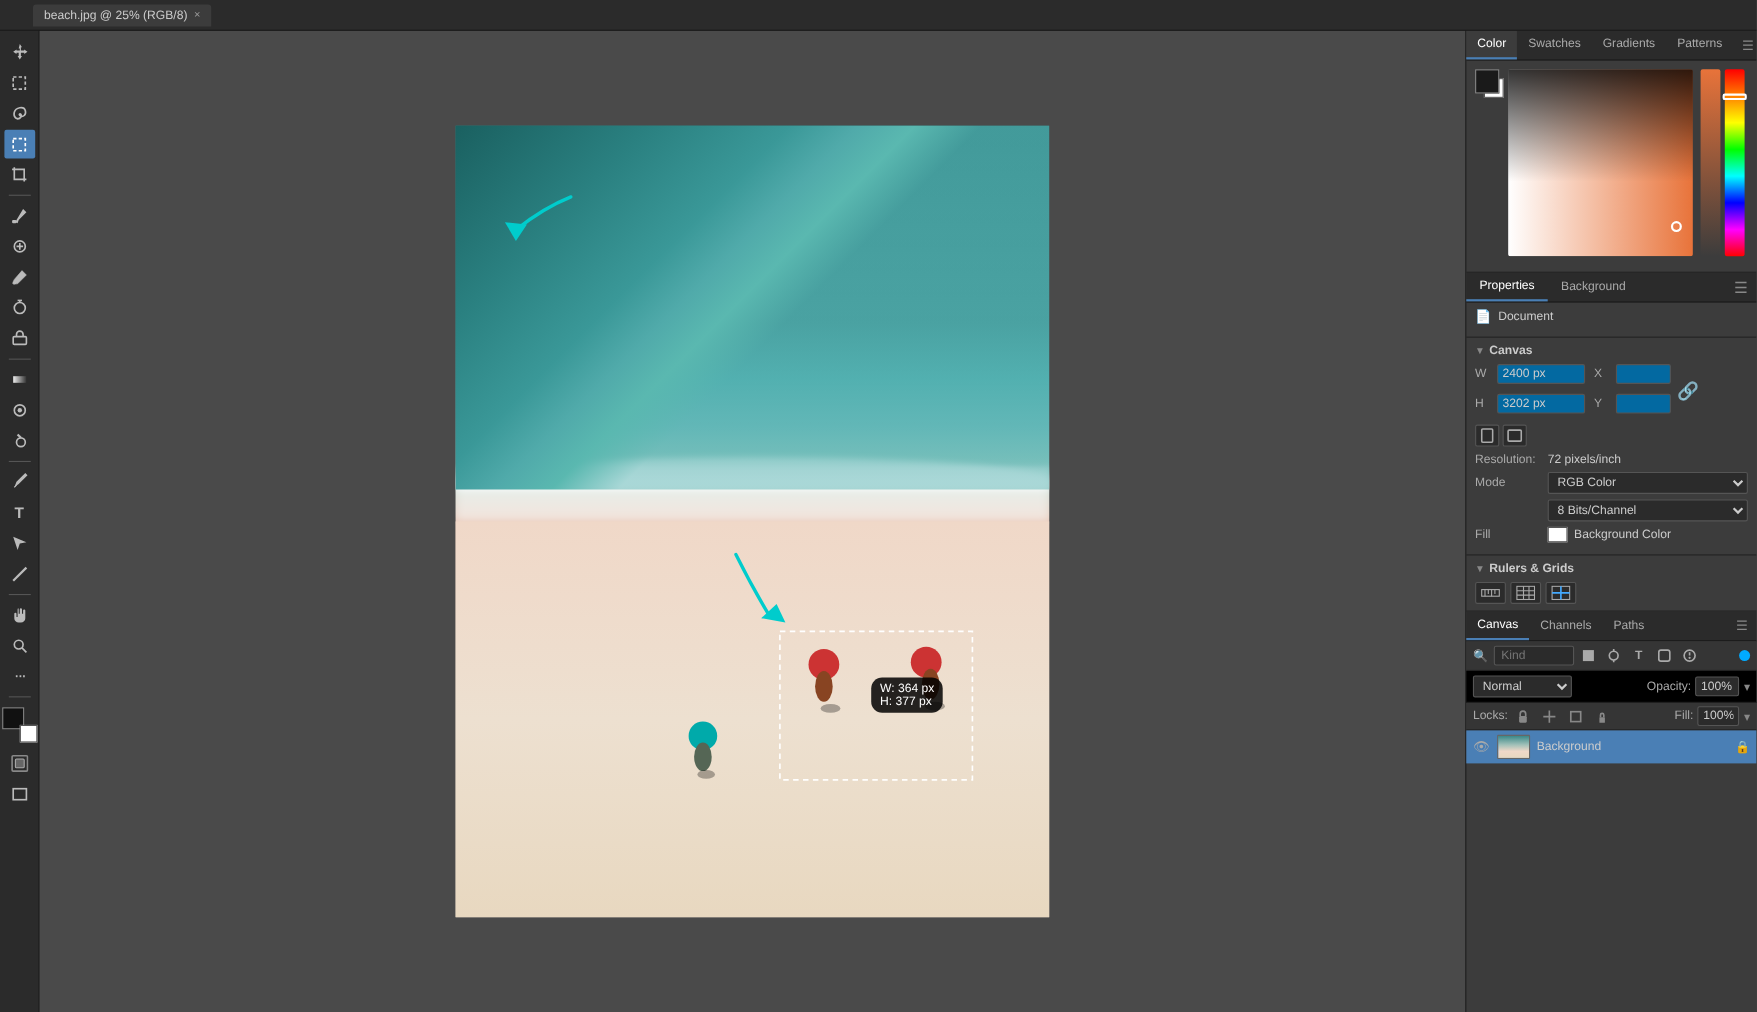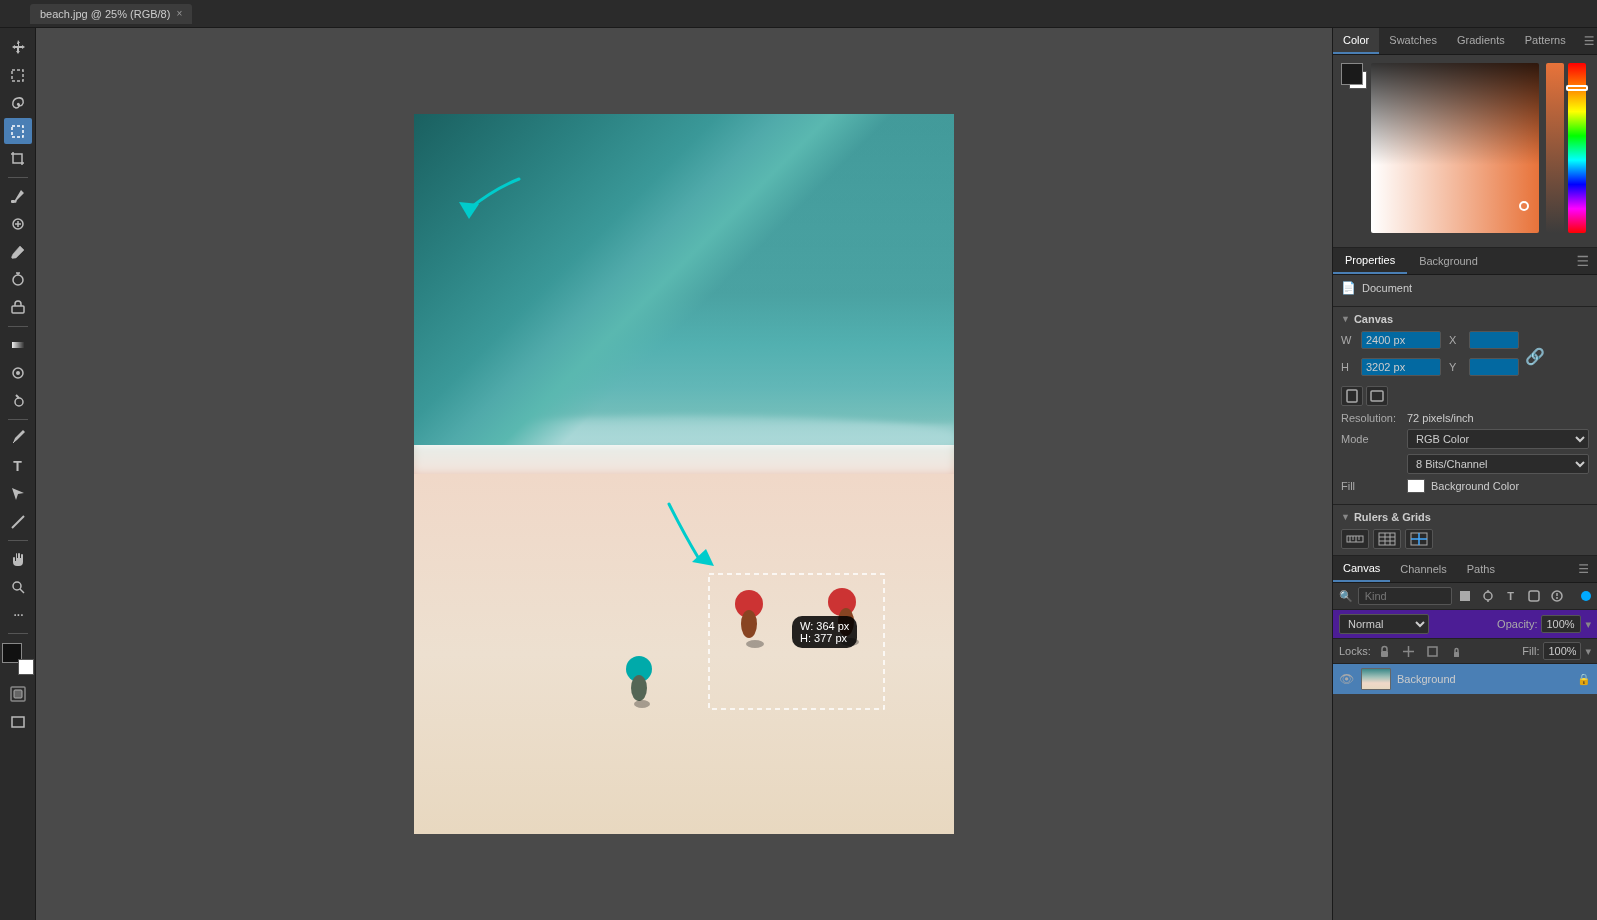--- a/index.html
+++ b/index.html
@@ -244,41 +244,41 @@
       border-bottom: 1px solid #222;
       background: #353535;
     }
     .layers-search {
       background: #2b2b2b;
       border: 1px solid #555;
       color: #ccc;
       font-size: 11px;
       padding: 2px 6px;
       border-radius: 2px;
-      width: 94px;
+      width: 73px;
     }
     .layers-icon-btn {
       width: 20px;
       height: 18px;
       background: none;
       border: none;
       color: #aaa;
       font-size: 11px;
       cursor: pointer;
       display: flex;
       align-items: center;
       justify-content: center;
     }
     .layers-options-row {
       display: flex;
       align-items: center;
       gap: 2px;
       padding: 4px 6px;
       border-bottom: 1px solid #222;
-      background: #4c1d95;
+      background: #000000;
     }
     .layers-mode-select {
       background: #2b2b2b;
       border: 1px solid #555;
       color: #ccc;
       font-size: 11px;
       padding: 2px 4px;
       border-radius: 2px;
       width: 90px;
     }

